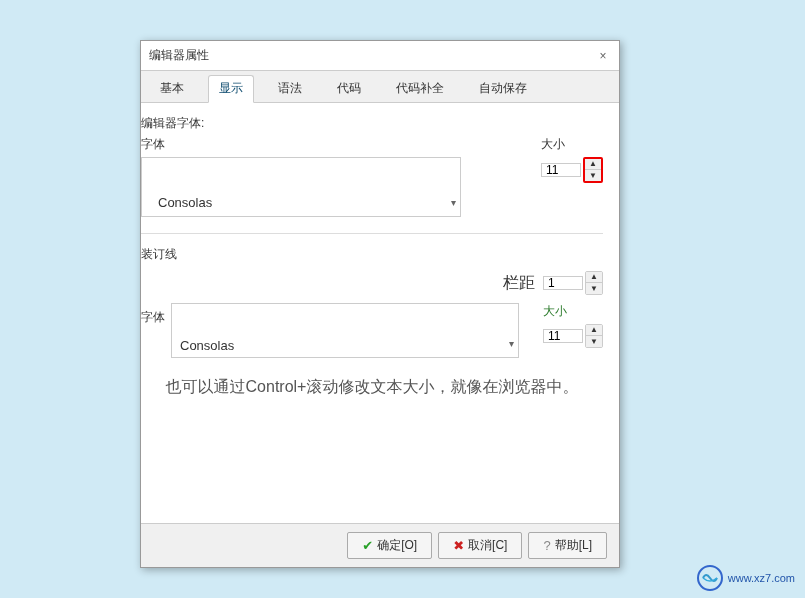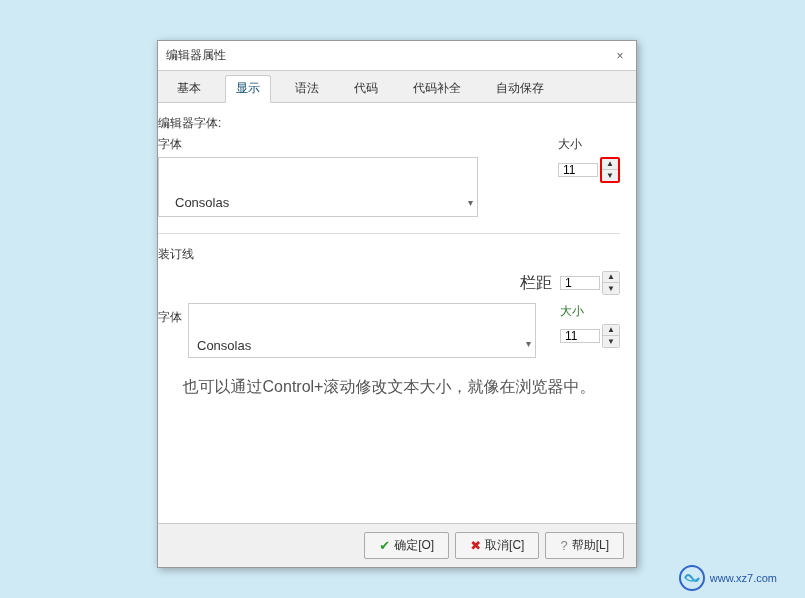--- a/index.html
+++ b/index.html
@@ -23,21 +23,20 @@
 
     
     .dialog {
       position: absolute;
       top: 40px;
       left: 140px;
       width: 480px;
       background: #f0f0f0;
       border: 1px solid #999;
       box-shadow: 2px 2px 8px rgba(0,0,0,0.3);
-      margin-left: 17px;
     }
 
     
     .title-bar {
       background: #fff;
       border-bottom: 1px solid #ccc;
       display: flex;
       align-items: center;
       justify-content: space-between;
       padding: 6px 8px;
@@ -295,21 +294,21 @@
       font-size: 13px;
     }
     .btn-icon.green { color: #28a028; }
     .btn-icon.red { color: #cc2020; }
     .btn-icon.gray { color: #888; }
 
     
     .watermark {
       position: absolute;
       bottom: 6px;
-      right: 28px;
+      right: 10px;
       display: flex;
       align-items: center;
       gap: 4px;
     }
     .watermark-logo {
       width: 28px;
       height: 28px;
     }
     .watermark-text {
       font-size: 11px;

